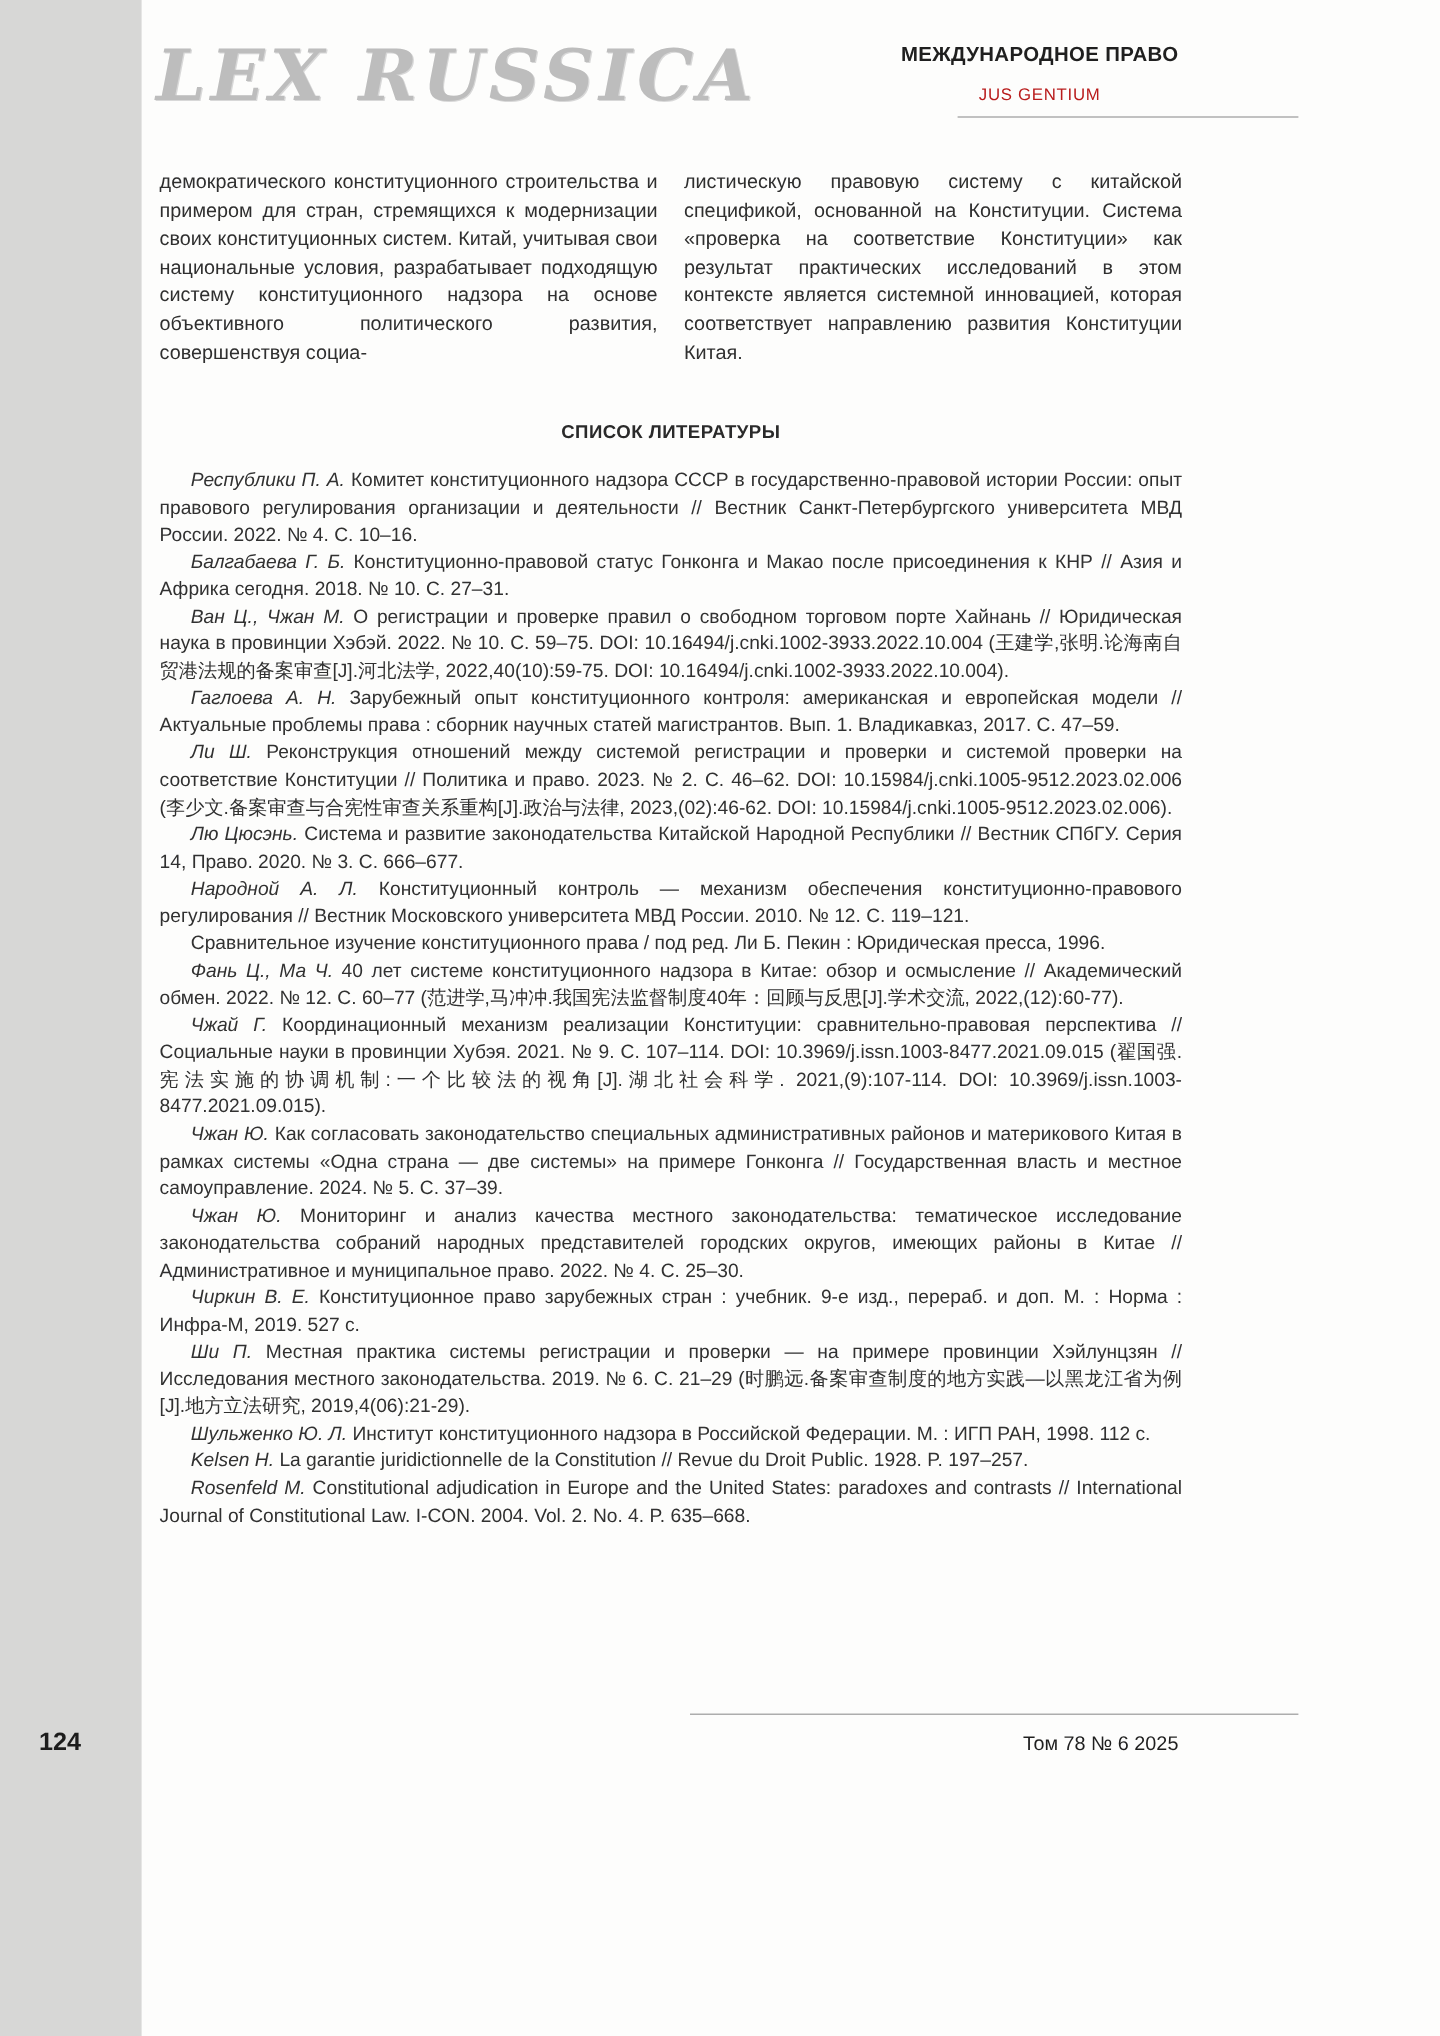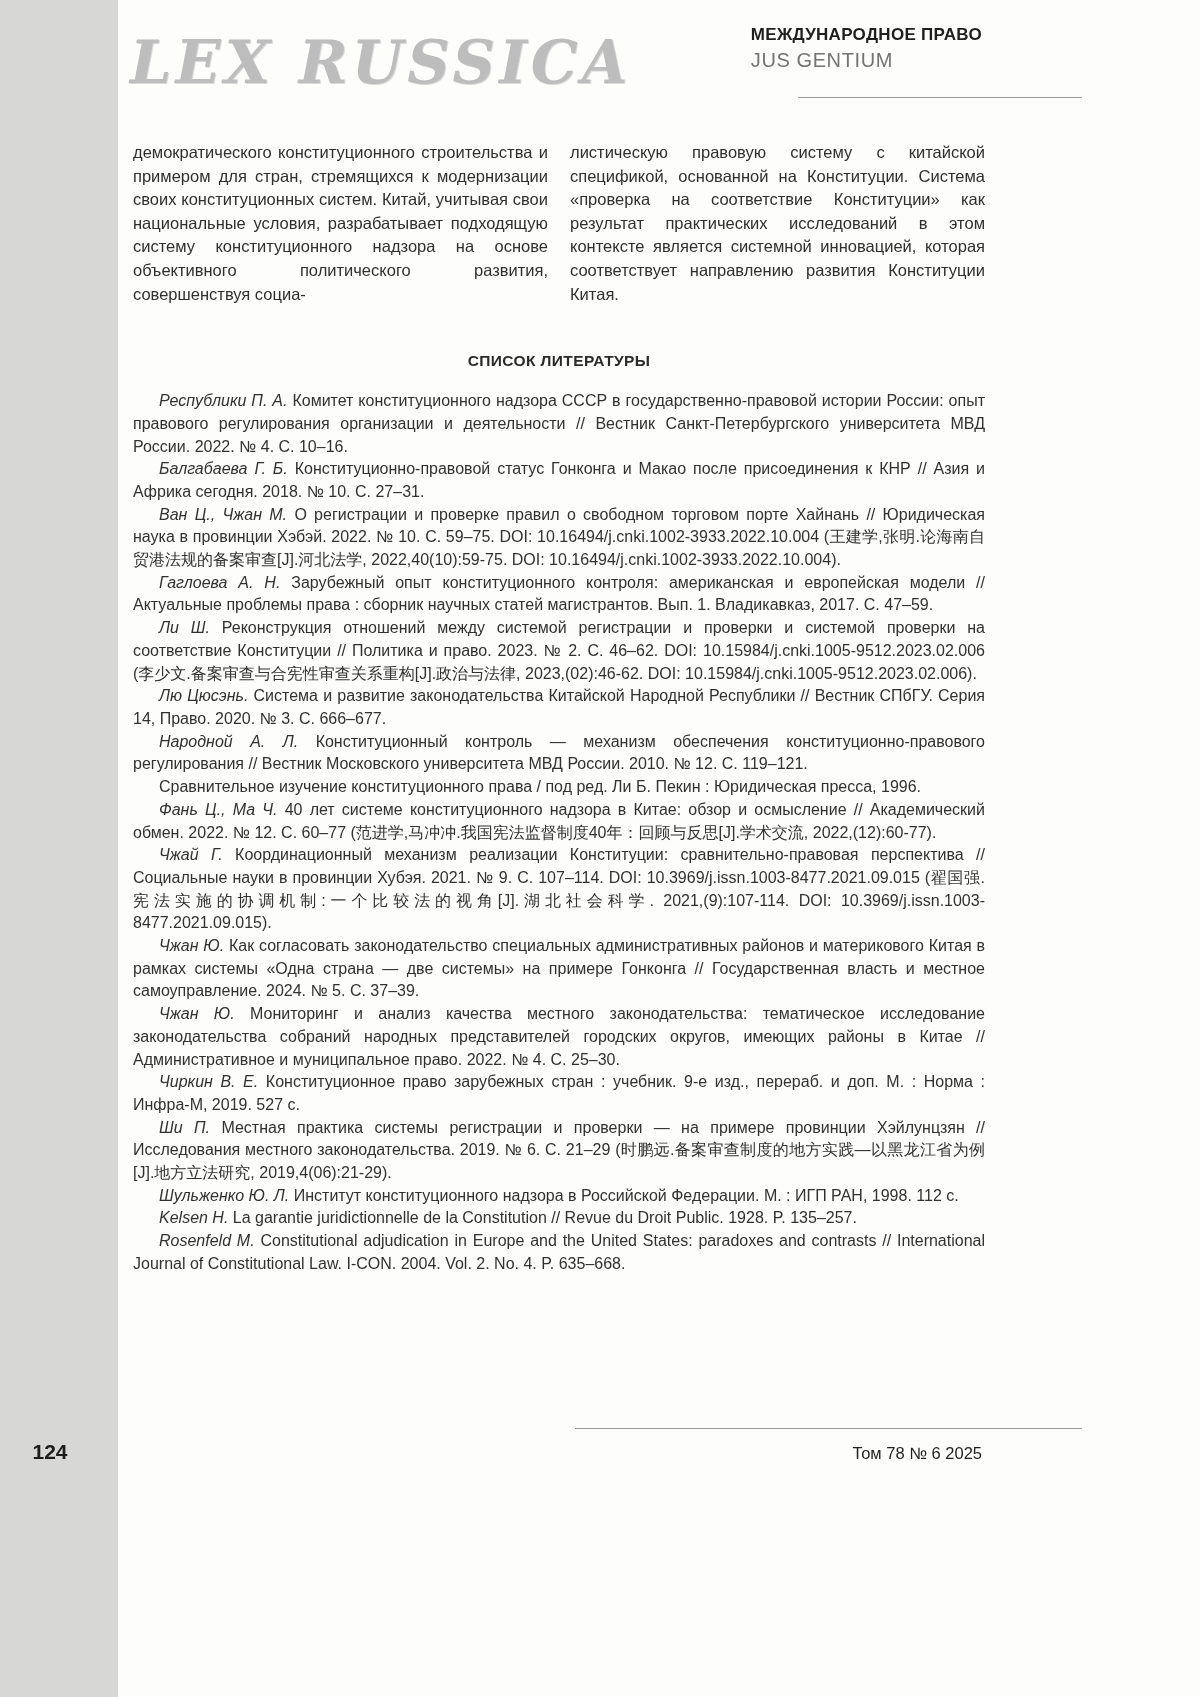--- a/index.html
+++ b/index.html
@@ -25,34 +25,34 @@
     font-family: "DejaVu Serif", serif;
     font-weight: bold;
     font-style: italic;
     font-size: 59px;
     letter-spacing: 4px;
     color: #bdbdbd;
     text-shadow: 1px 1px 0 #d8d8d8;
   }
   .header-right {
     position: absolute;
-    right: 218px; top: 25px;
-    text-align: left;
+    right: 218px; top: 36px;
+    text-align: center;
   }
   .header-section-ru {
     font-size: 17px;
     font-weight: bold;
     color: #1f1f1f;
     letter-spacing: 0.3px;
   }
   .header-section-la {
-    font-size: 20px;
-    color: #737373;
+    font-size: 14px;
+    color: #b91c1c;
     letter-spacing: 0.6px;
-    margin-top: 4px;
+    margin-top: 14px;
   }
   .header-rule {
     position: absolute;
     left: 798px; top: 97px;
     width: 284px; height: 1px;
     background: #9a9a9a;
   }
   .content {
     position: absolute;
     left: 133px; top: 141px;
@@ -137,21 +137,21 @@
         <p class="ref"><span class="ref-author">Лю Цюсэнь.</span> <span class="ref-text">Система и развитие законодательства Китайской Народной Республики // Вестник СПбГУ. Серия 14, Право. 2020. № 3. С. 666–677.</span></p>
         <p class="ref"><span class="ref-author">Народной А. Л.</span> <span class="ref-text">Конституционный контроль — механизм обеспечения конституционно-правового регулирования // Вестник Московского университета МВД России. 2010. № 12. С. 119–121.</span></p>
         <p class="ref"><span class="ref-author"></span> <span class="ref-text">Сравнительное изучение конституционного права / под ред. Ли Б. Пекин : Юридическая пресса, 1996.</span></p>
         <p class="ref"><span class="ref-author">Фань Ц., Ма Ч.</span> <span class="ref-text">40 лет системе конституционного надзора в Китае: обзор и осмысление // Академический обмен. 2022. № 12. С. 60–77 (范进学,马冲冲.我国宪法监督制度40年：回顾与反思[J].学术交流, 2022,(12):60-77).</span></p>
         <p class="ref"><span class="ref-author">Чжай Г.</span> <span class="ref-text">Координационный механизм реализации Конституции: сравнительно-правовая перспектива // Социальные науки в провинции Хубэя. 2021. № 9. С. 107–114. DOI: 10.3969/j.issn.1003-8477.2021.09.015 (翟国强.宪法实施的协调机制:一个比较法的视角[J].湖北社会科学. 2021,(9):107-114. DOI: 10.3969/j.issn.1003-8477.2021.09.015).</span></p>
         <p class="ref"><span class="ref-author">Чжан Ю.</span> <span class="ref-text">Как согласовать законодательство специальных административных районов и материкового Китая в рамках системы «Одна страна — две системы» на примере Гонконга // Государственная власть и местное самоуправление. 2024. № 5. С. 37–39.</span></p>
         <p class="ref"><span class="ref-author">Чжан Ю.</span> <span class="ref-text">Мониторинг и анализ качества местного законодательства: тематическое исследование законодательства собраний народных представителей городских округов, имеющих районы в Китае // Административное и муниципальное право. 2022. № 4. С. 25–30.</span></p>
         <p class="ref"><span class="ref-author">Чиркин В. Е.</span> <span class="ref-text">Конституционное право зарубежных стран : учебник. 9-е изд., перераб. и доп. М. : Норма : Инфра-М, 2019. 527 с.</span></p>
         <p class="ref"><span class="ref-author">Ши П.</span> <span class="ref-text">Местная практика системы регистрации и проверки — на примере провинции Хэйлунцзян // Исследования местного законодательства. 2019. № 6. С. 21–29 (时鹏远.备案审查制度的地方实践—以黑龙江省为例[J].地方立法研究, 2019,4(06):21-29).</span></p>
         <p class="ref"><span class="ref-author">Шульженко Ю. Л.</span> <span class="ref-text">Институт конституционного надзора в Российской Федерации. М. : ИГП РАН, 1998. 112 с.</span></p>
-        <p class="ref"><span class="ref-author">Kelsen H.</span> <span class="ref-text">La garantie juridictionnelle de la Constitution // Revue du Droit Public. 1928. P. 135–257.</span></p>
+        <p class="ref"><span class="ref-author">Kelsen H.</span> <span class="ref-text">La garantie juridictionnelle de la Constitution // Revue du Droit Public. 1928. P. 197–257.</span></p>
         <p class="ref"><span class="ref-author">Rosenfeld M.</span> <span class="ref-text">Constitutional adjudication in Europe and the United States: paradoxes and contrasts // International Journal of Constitutional Law. I-CON. 2004. Vol. 2. No. 4. P. 635–668.</span></p>
       </div>
   </div>
 
   <div class="footer-rule"></div>
   <div class="footer-issue">Том 78 № 6 2025</div>
   <div class="page-number">124</div>
 
 </div>
 

